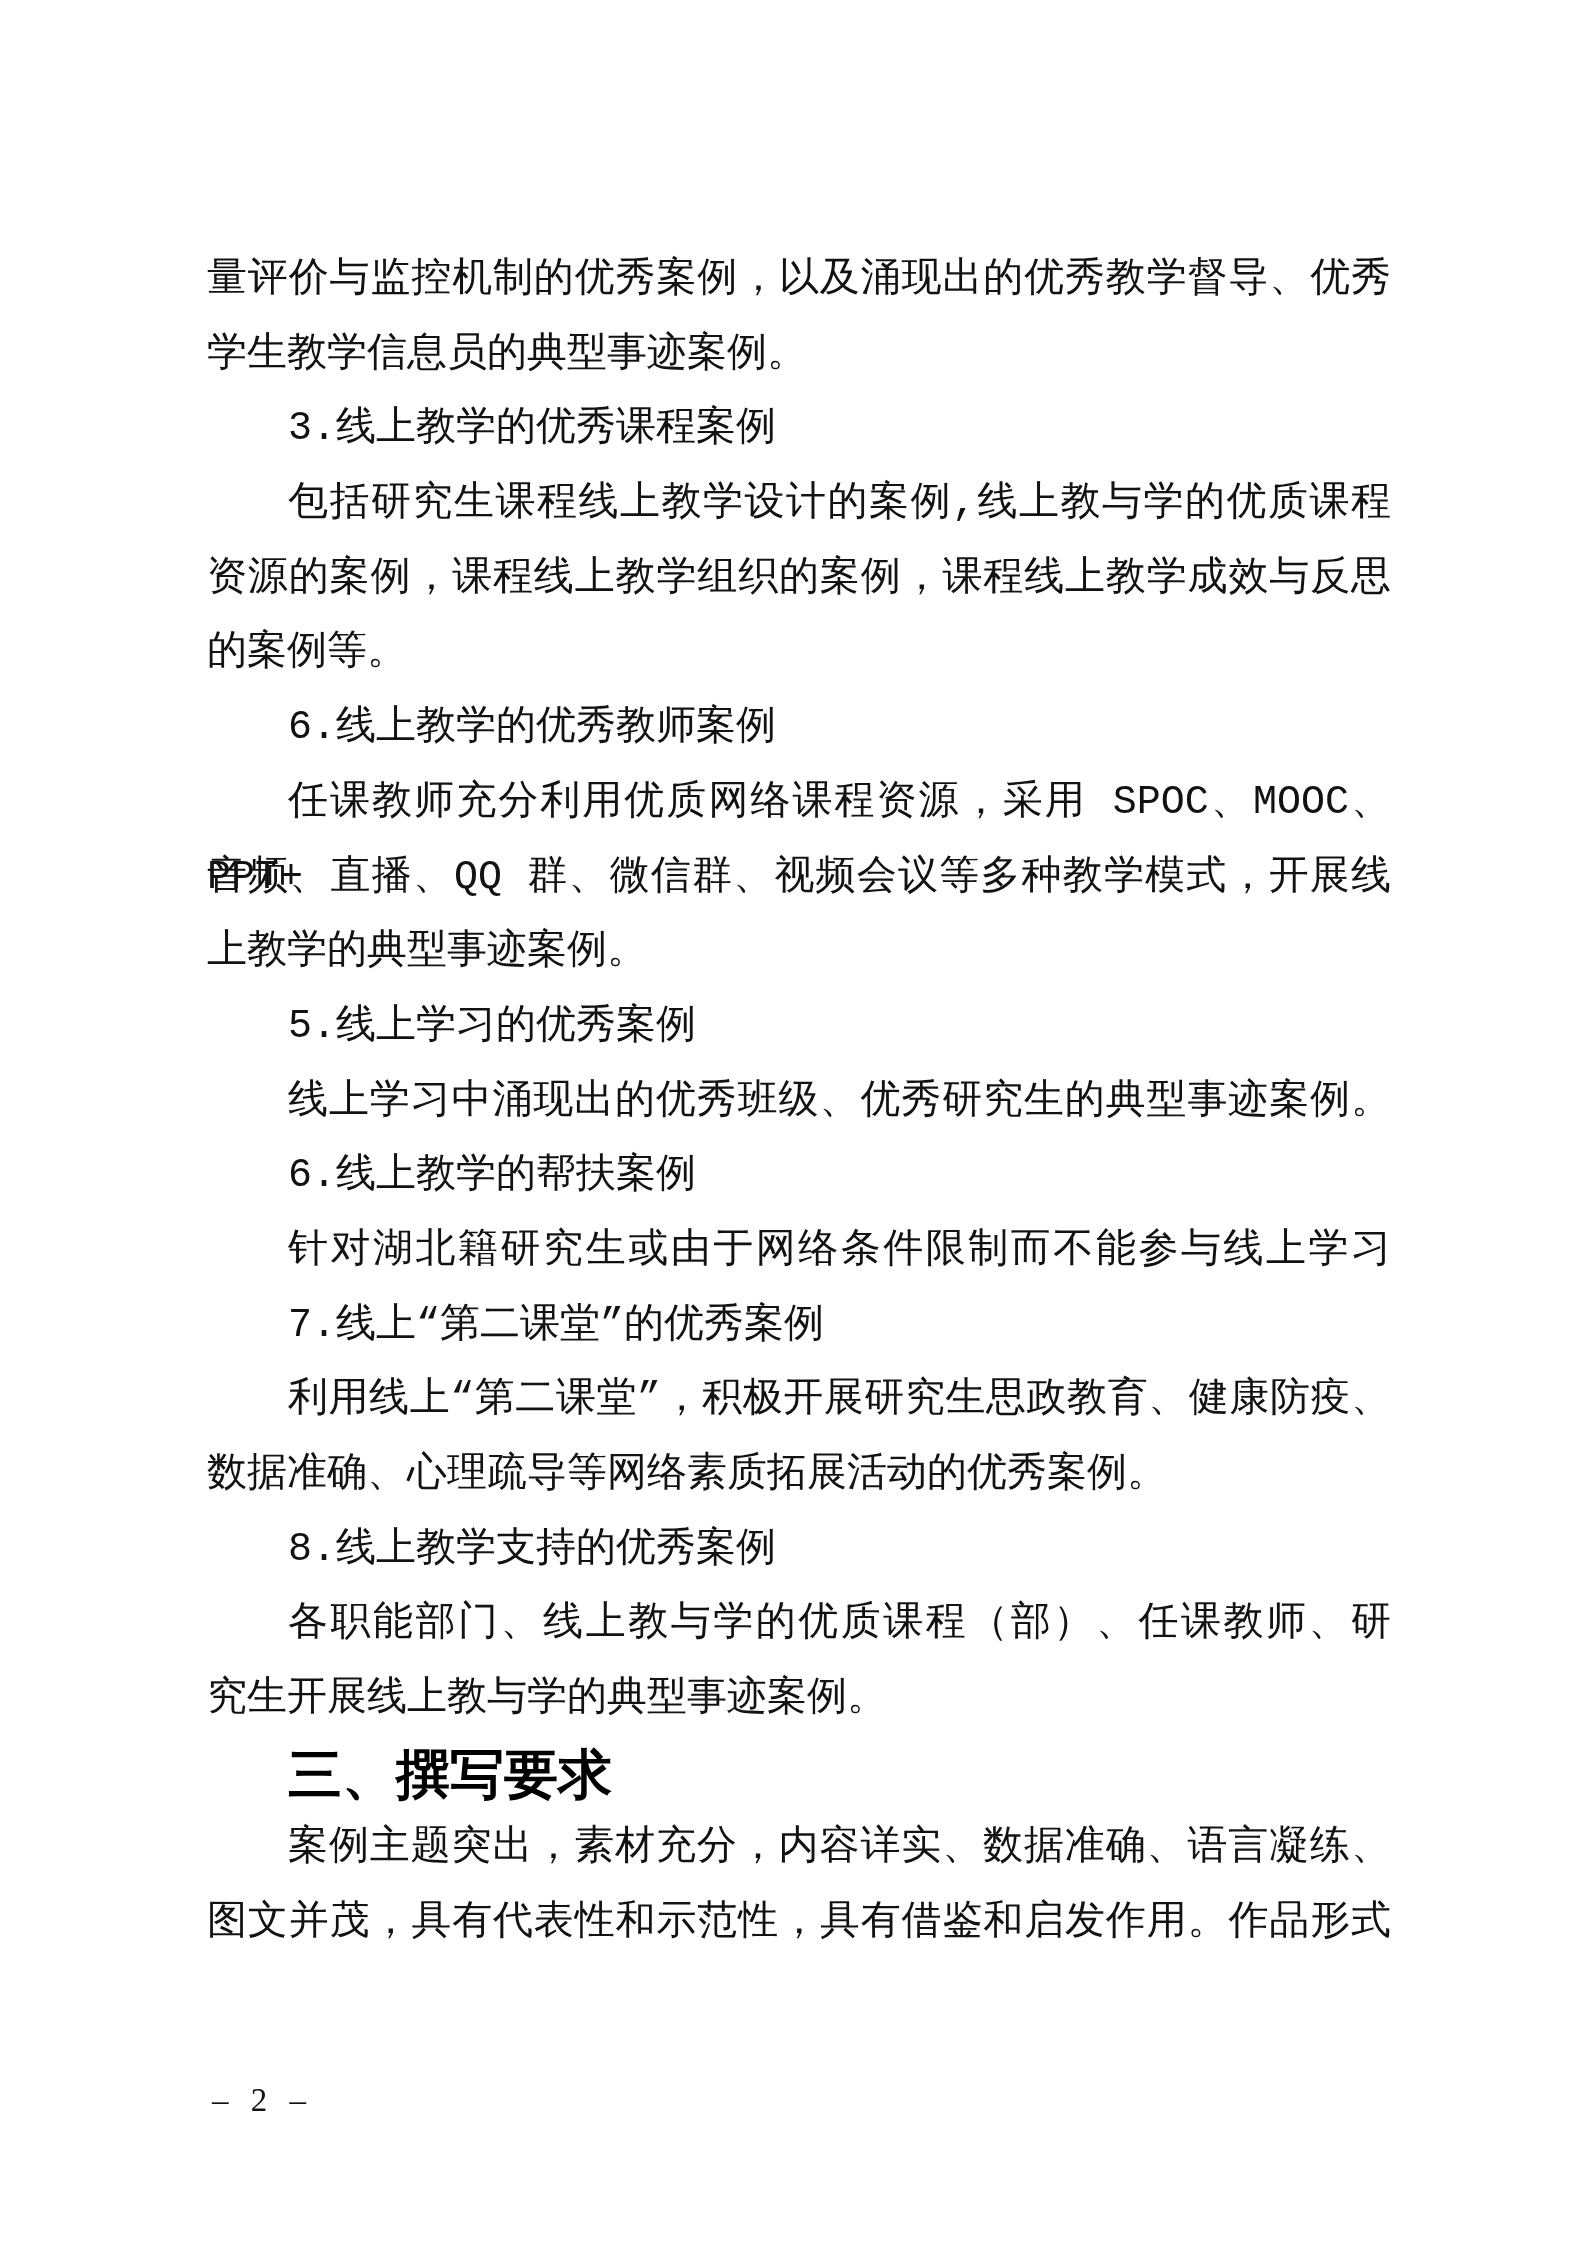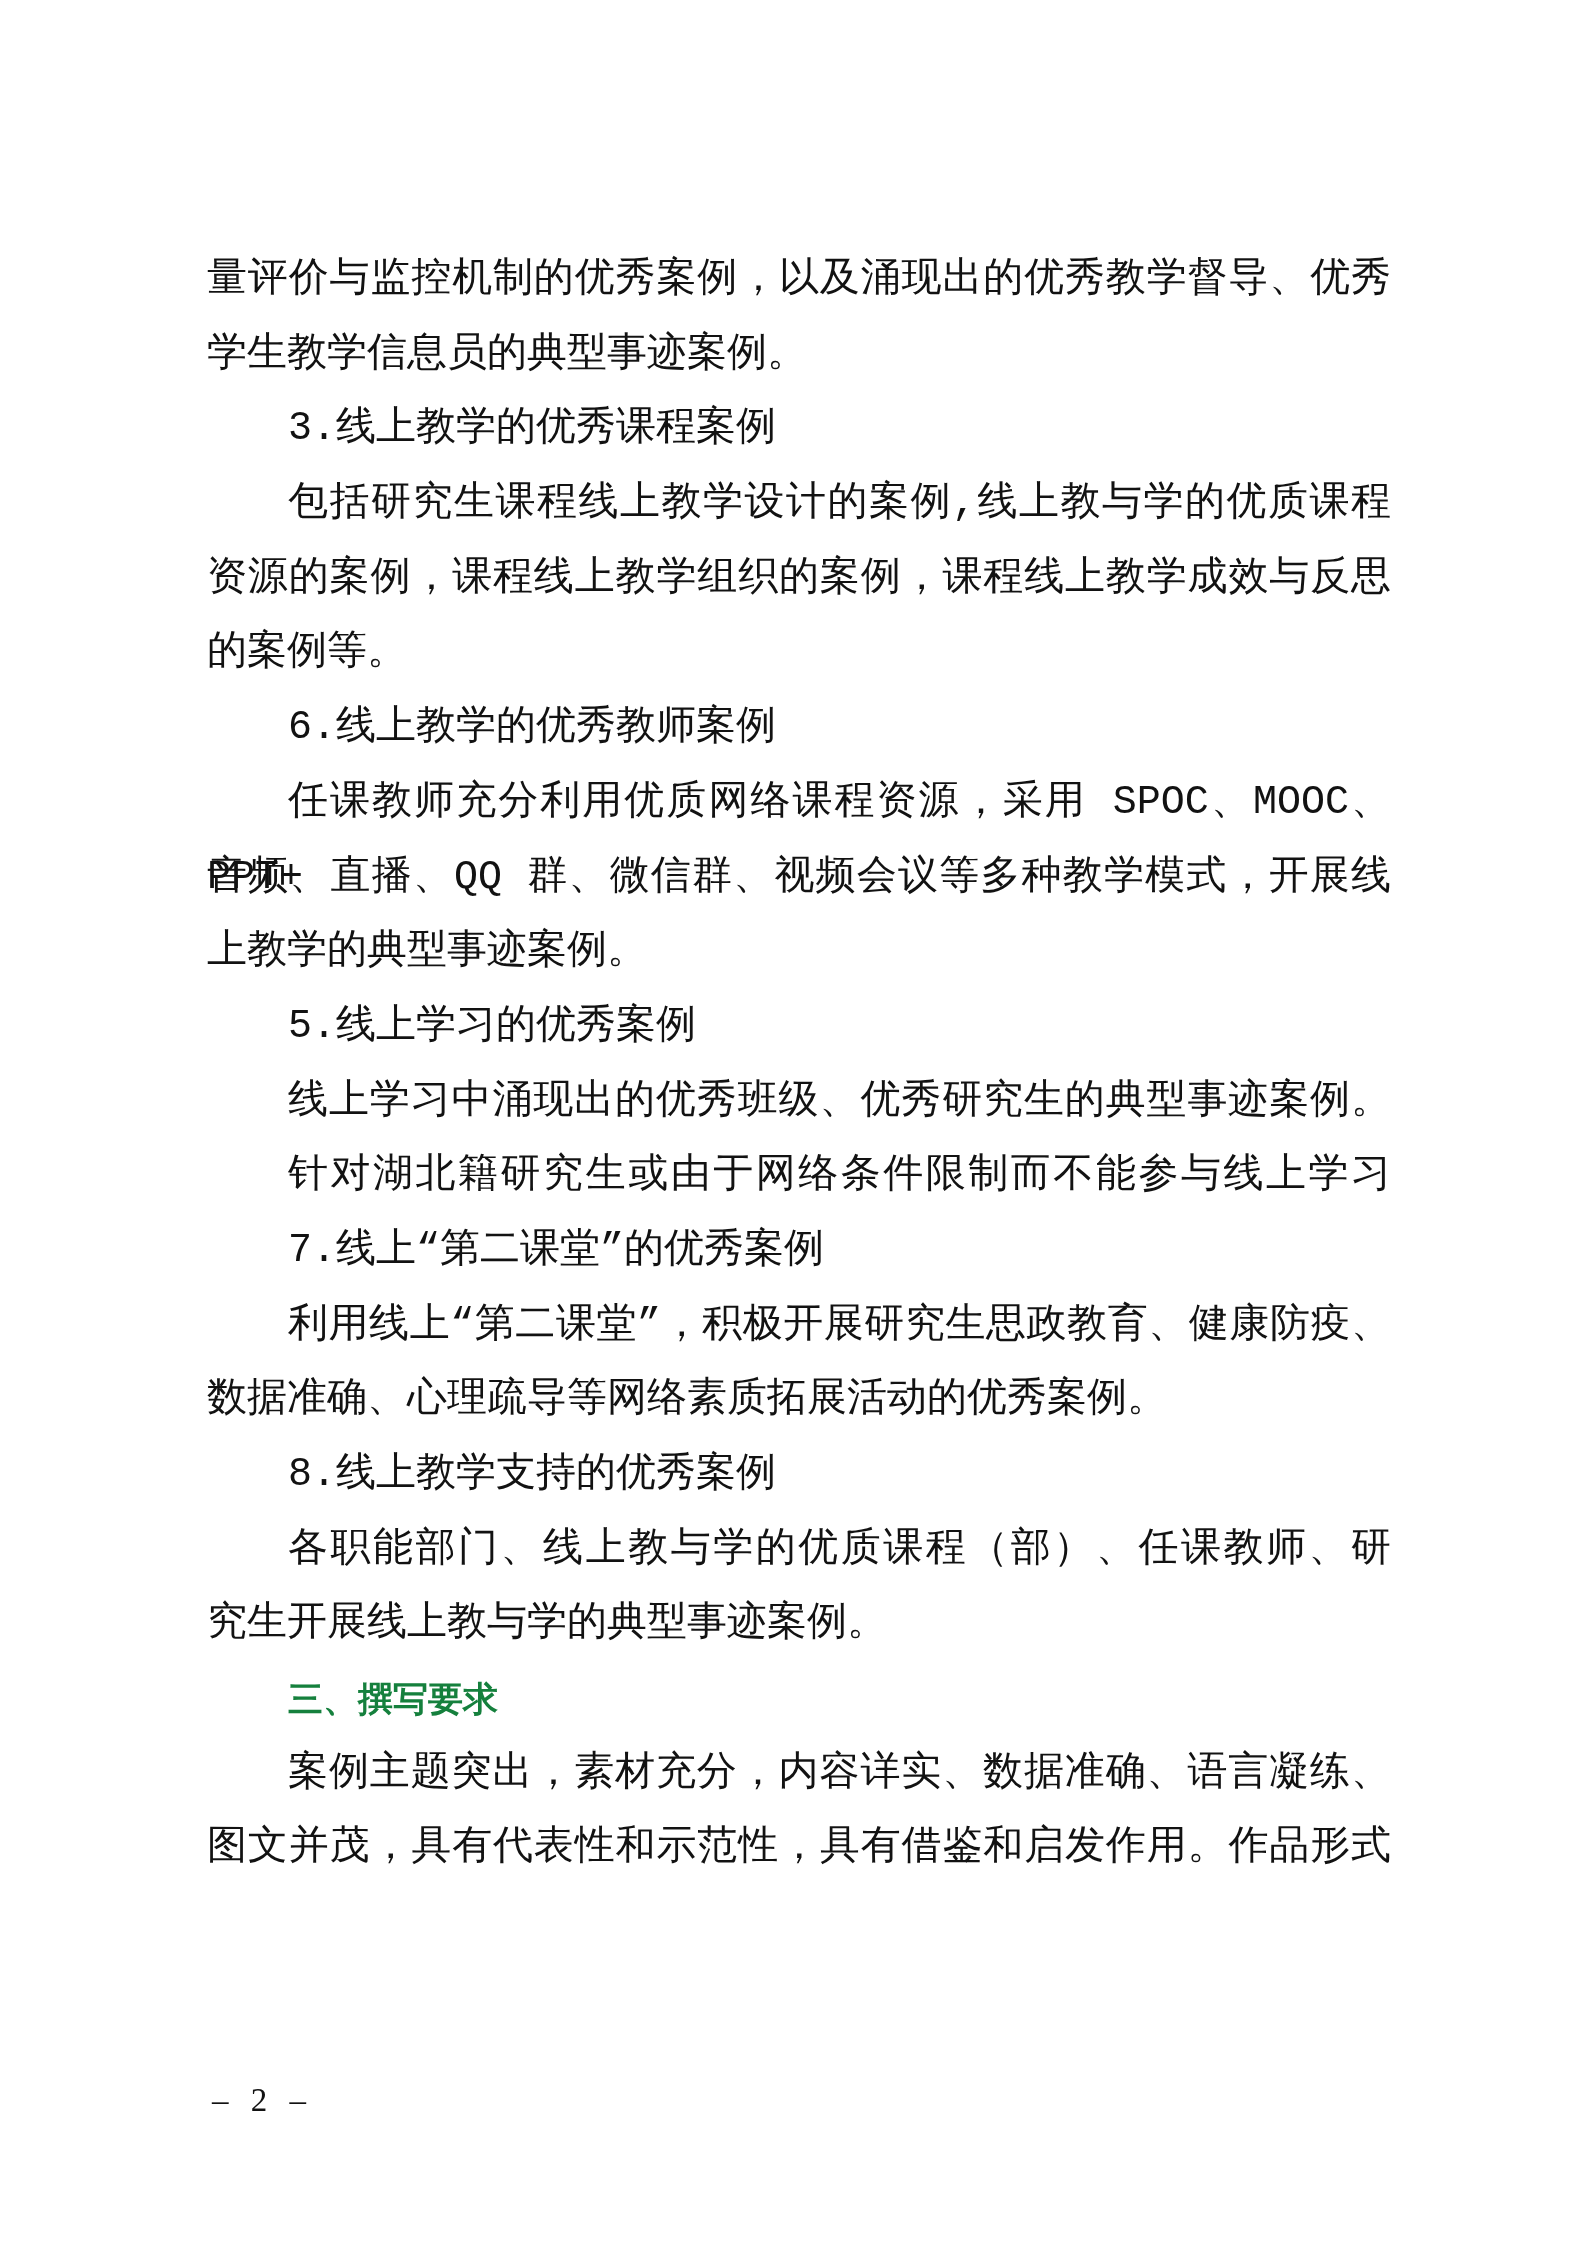--- a/index.html
+++ b/index.html
@@ -38,22 +38,22 @@
     text-align: justify;
     text-align-last: justify;
     text-justify: inter-character;
   }
   .hd {
     font-weight: 500;
   }
   .hdb {
     font-family: "Liberation Sans", "DejaVu Sans", sans-serif;
     font-weight: bold;
-    font-size: 35px;
-    color: #15803d;
+    font-size: 54px;
+    color: #000000;
   }
   .page-num {
     position: absolute;
     left: 212px;
     top: 2082px;
     font-size: 33px;
     letter-spacing: 7px;
     color: #121212;
     white-space: nowrap;
   }
@@ -68,20 +68,21 @@
     <div class="ln ind hd">3.线上教学的优秀课程案例</div>
     <div class="ln ind just">包括研究生课程线上教学设计的案例,线上教与学的优质课程</div>
     <div class="ln just">资源的案例，课程线上教学组织的案例，课程线上教学成效与反思</div>
     <div class="ln">的案例等。</div>
     <div class="ln ind hd">6.线上教学的优秀教师案例</div>
     <div class="ln ind just">任课教师充分利用优质网络课程资源，采用 SPOC、MOOC、PPT+</div>
     <div class="ln just">音频、直播、QQ 群、微信群、视频会议等多种教学模式，开展线</div>
     <div class="ln">上教学的典型事迹案例。</div>
     <div class="ln ind hd">5.线上学习的优秀案例</div>
     <div class="ln ind just">线上学习中涌现出的优秀班级、优秀研究生的典型事迹案例。</div>
+    <div class="ln ind hd">6.线上教学的帮扶案例</div>
     <div class="ln ind just">针对湖北籍研究生或由于网络条件限制而不能参与线上学习</div>
     <div class="ln ind hd">7.线上“第二课堂”的优秀案例</div>
     <div class="ln ind just">利用线上“第二课堂”，积极开展研究生思政教育、健康防疫、</div>
     <div class="ln">数据准确、心理疏导等网络素质拓展活动的优秀案例。</div>
     <div class="ln ind hd">8.线上教学支持的优秀案例</div>
     <div class="ln ind just">各职能部门、线上教与学的优质课程（部）、任课教师、研</div>
     <div class="ln">究生开展线上教与学的典型事迹案例。</div>
     <div class="ln ind hdb">三、撰写要求</div>
     <div class="ln ind just">案例主题突出，素材充分，内容详实、数据准确、语言凝练、</div>
     <div class="ln just">图文并茂，具有代表性和示范性，具有借鉴和启发作用。作品形式</div>

